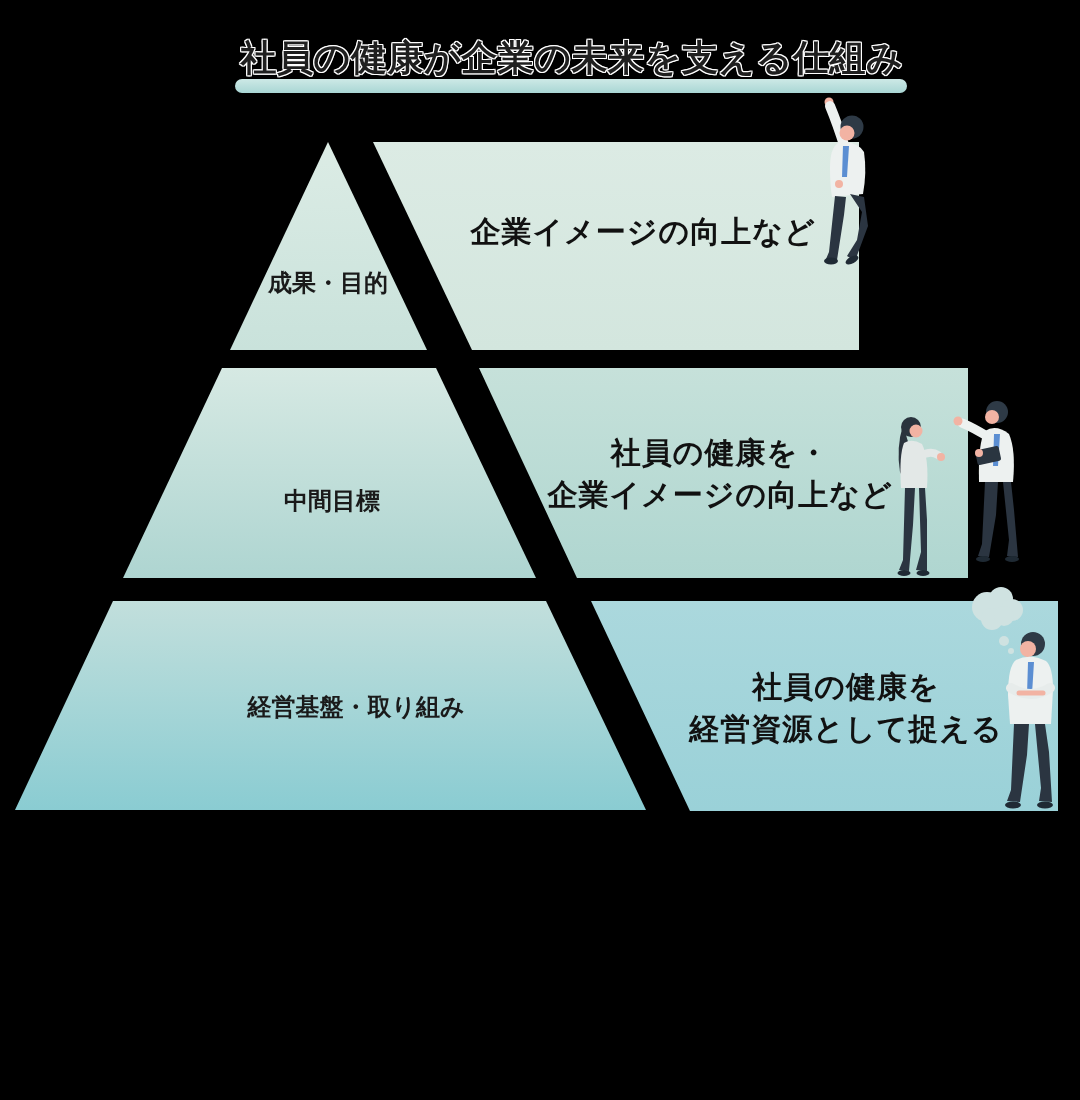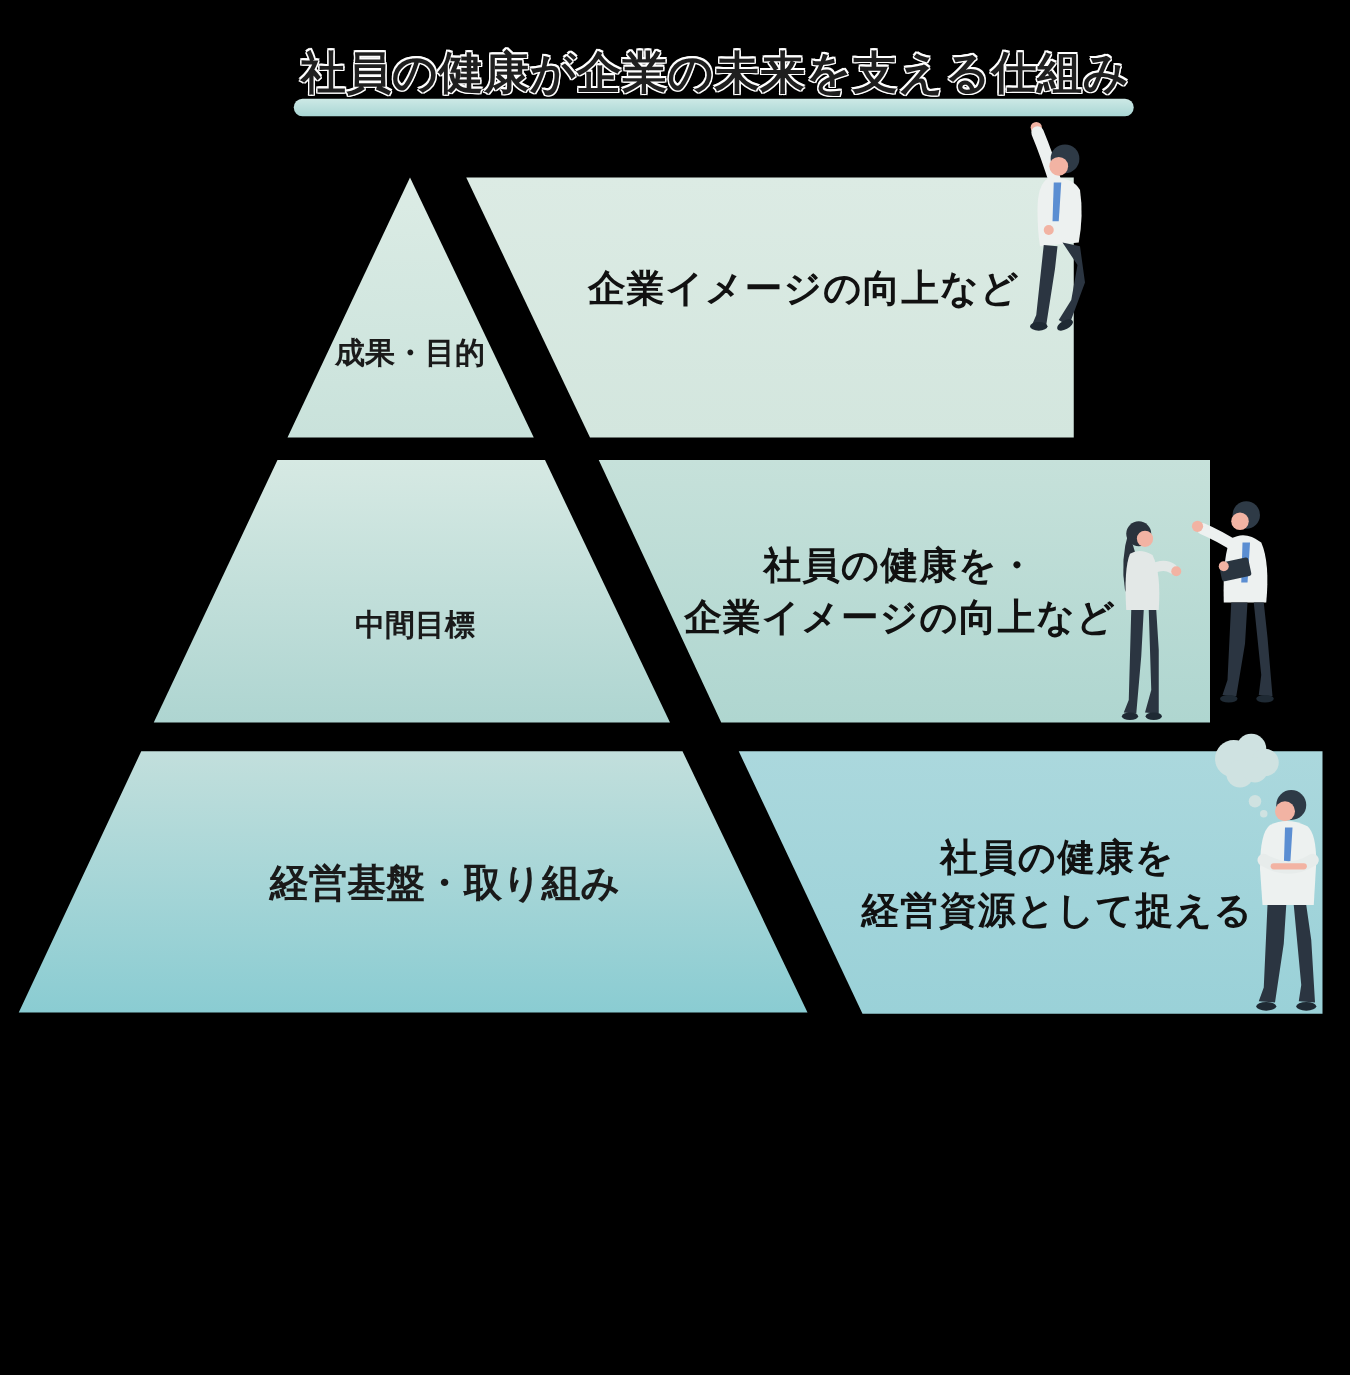--- a/index.html
+++ b/index.html
@@ -12,21 +12,21 @@
   .title{
     left:236px;top:34px;width:672px;font-size:36px;font-weight:800;letter-spacing:.5px;
     color:#1f1f1f;white-space:nowrap;
     text-shadow:-1px -1px 0 #fff,0 -1px 0 #fff,1px -1px 0 #fff,
                 -1px 0 0 #fff,1px 0 0 #fff,
                 -1px 1px 0 #fff,0 1px 0 #fff,1px 1px 0 #fff;
   }
   .tier-label{font-size:24px;line-height:42px;}
   .label1{left:178px;top:262px;width:300px;}
   .label2{left:182px;top:480px;width:300px;}
-  .label3{left:156px;top:686px;width:400px;font-size:31px;}
+  .label3{left:156px;top:686px;width:400px;font-size:24px;}
   .desc{font-size:30px;line-height:42px;letter-spacing:1px;color:#111;}
   .desc span{display:block;}
   .desc1{left:393px;top:211px;width:500px;}
   .desc2{left:470px;top:432px;width:500px;}
   .desc3{left:596px;top:666px;width:500px;}
 </style>
 </head>
 <body>
 
 <div class="stage">

